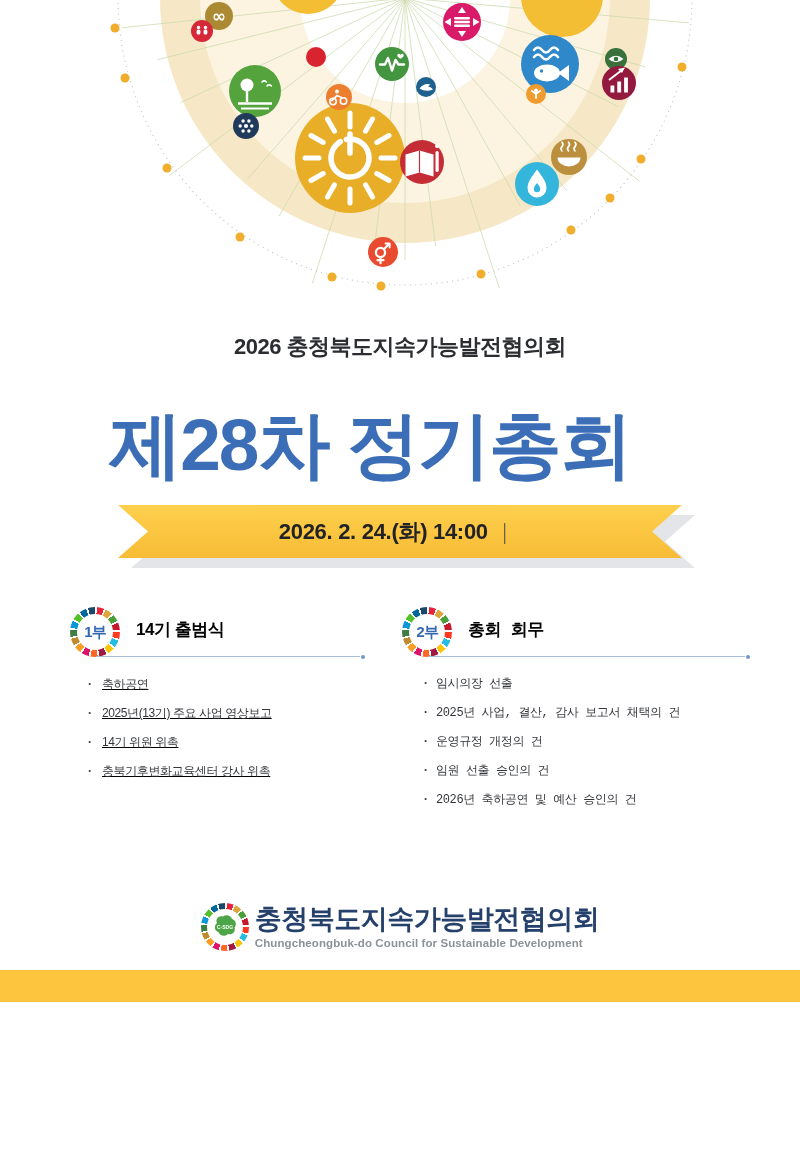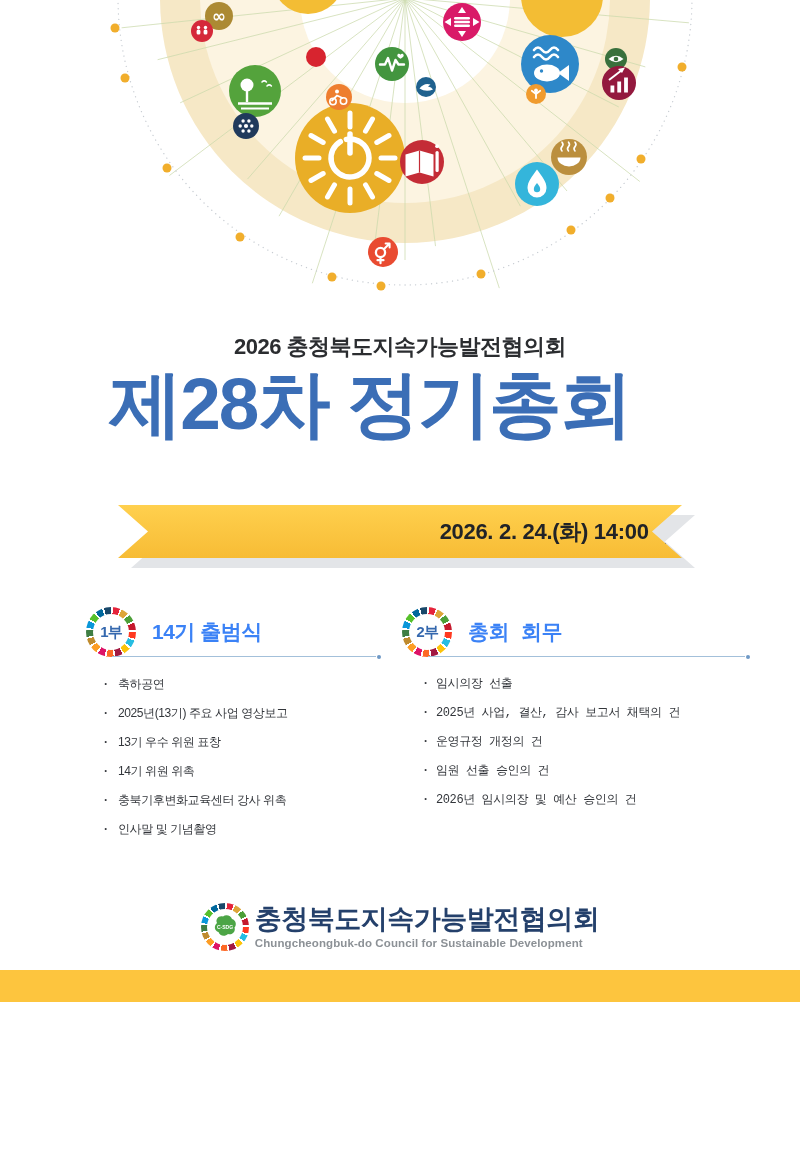--- a/index.html
+++ b/index.html
@@ -7,50 +7,50 @@
     position:relative;width:800px;height:1158px;background:#ffffff;overflow:hidden;
     font-family:"Liberation Sans",sans-serif;
   }
   .decor{position:absolute;top:0;left:0;width:800px;height:320px;display:block;}
 
   .pretitle{
     position:absolute;top:332px;left:0;width:800px;text-align:center;
     font-size:22px;font-weight:800;color:var(--text-dark,#2B2D30);letter-spacing:-0.5px;
   }
   .main-title{
-    position:absolute;top:362px;left:0;width:740px;text-align:center;
+    position:absolute;top:403px;left:0;width:740px;text-align:center;
     font-size:73px;font-weight:900;color:var(--accent,#3B6EB6);letter-spacing:-2px;line-height:1.15;
   }
 
   .ribbon-shadow{
     position:absolute;left:118px;top:505px;width:564px;height:53px;
     background:#E3E5E8;transform:translate(13px,10px);
     clip-path:polygon(0 0,100% 0,calc(100% - 30px) 50%,100% 100%,0 100%,30px 50%);
   }
   .ribbon{
     position:absolute;left:118px;top:505px;width:564px;height:53px;
     background:linear-gradient(var(--ribbon-top,#FFD04E),var(--ribbon-bottom,#F7BC35));
     clip-path:polygon(0 0,100% 0,calc(100% - 30px) 50%,100% 100%,0 100%,30px 50%);
-    display:flex;align-items:center;justify-content:flex-end;
+    display:flex;align-items:center;justify-content:center;
     font-size:22px;font-weight:800;color:#212327;letter-spacing:-0.3px;
   }
   .ribbon .divider{font-weight:300;color:#4B4E53;margin:0 14px;transform:scaleX(.6);}
 
   .section{position:absolute;top:607px;}
-  .section.col1{left:86px;width:320px;}
+  .section.col1{left:70px;width:320px;text-decoration:underline;}
   .section.col2{left:402px;width:360px;font-family:Liberation Mono, monospace;}
   .sec-head{position:relative;height:50px;}
   .sdg-ring{width:50px;height:50px;border-radius:50%;position:relative;flex:0 0 auto;}
   .sdg-ring .inner{
     position:absolute;inset:7px;background:#fff;border-radius:50%;
     display:flex;align-items:center;justify-content:center;
   }
   .badge{position:absolute;left:0;top:0;}
   .badge .inner{font-size:15px;font-weight:800;color:var(--badge,#3568AE);letter-spacing:-1px;}
-  .sec-title{position:absolute;left:66px;top:11px;font-size:21px;font-weight:800;color:#3b82f6;letter-spacing:-0.5px;}
+  .sec-title{position:absolute;left:66px;top:11px;font-size:17px;font-weight:800;color:#000000;letter-spacing:-0.5px;}
   .rule{position:absolute;top:49px;left:26px;height:1px;background:var(--rule,#A3C0DA);}
   .col1 .rule{width:264px;}
   .col2 .rule{width:317px;}
   .rule::after{content:"";position:absolute;right:-5px;top:-1.5px;width:4px;height:4px;border-radius:50%;background:#6E99C6;}
 
   ul.agenda{list-style:none;margin:13px 0 0 18px;padding:0;}
   .col2 ul.agenda{margin-left:20px;}
   ul.agenda li{
     font-size:12px;font-weight:500;color:var(--list-text,#33363B);
     line-height:29px;white-space:nowrap;letter-spacing:-0.4px;
@@ -290,41 +290,39 @@
     <div class="sec-head">
       <div class="sdg-ring badge" style="background: conic-gradient(rgb(255, 255, 255) 0deg, rgb(255, 255, 255) 4.5deg, rgb(229, 36, 59) 4.5deg, rgb(229, 36, 59) 21.18deg, rgb(255, 255, 255) 21.18deg, rgb(255, 255, 255) 25.68deg, rgb(221, 166, 58) 25.68deg, rgb(221, 166, 58) 42.35deg, rgb(255, 255, 255) 42.35deg, rgb(255, 255, 255) 46.85deg, rgb(76, 159, 56) 46.85deg, rgb(76, 159, 56) 63.53deg, rgb(255, 255, 255) 63.53deg, rgb(255, 255, 255) 68.03deg, rgb(197, 25, 45) 68.03deg, rgb(197, 25, 45) 84.71deg, rgb(255, 255, 255) 84.71deg, rgb(255, 255, 255) 89.21deg, rgb(255, 58, 33) 89.21deg, rgb(255, 58, 33) 105.88deg, rgb(255, 255, 255) 105.88deg, rgb(255, 255, 255) 110.38deg, rgb(38, 189, 226) 110.38deg, rgb(38, 189, 226) 127.06deg, rgb(255, 255, 255) 127.06deg, rgb(255, 255, 255) 131.56deg, rgb(252, 195, 11) 131.56deg, rgb(252, 195, 11) 148.24deg, rgb(255, 255, 255) 148.24deg, rgb(255, 255, 255) 152.74deg, rgb(162, 25, 66) 152.74deg, rgb(162, 25, 66) 169.41deg, rgb(255, 255, 255) 169.41deg, rgb(255, 255, 255) 173.91deg, rgb(253, 105, 37) 173.91deg, rgb(253, 105, 37) 190.59deg, rgb(255, 255, 255) 190.59deg, rgb(255, 255, 255) 195.09deg, rgb(221, 19, 103) 195.09deg, rgb(221, 19, 103) 211.76deg, rgb(255, 255, 255) 211.76deg, rgb(255, 255, 255) 216.26deg, rgb(253, 157, 36) 216.26deg, rgb(253, 157, 36) 232.94deg, rgb(255, 255, 255) 232.94deg, rgb(255, 255, 255) 237.44deg, rgb(191, 139, 46) 237.44deg, rgb(191, 139, 46) 254.12deg, rgb(255, 255, 255) 254.12deg, rgb(255, 255, 255) 258.62deg, rgb(63, 126, 68) 258.62deg, rgb(63, 126, 68) 275.29deg, rgb(255, 255, 255) 275.29deg, rgb(255, 255, 255) 279.79deg, rgb(10, 151, 217) 279.79deg, rgb(10, 151, 217) 296.47deg, rgb(255, 255, 255) 296.47deg, rgb(255, 255, 255) 300.97deg, rgb(86, 192, 43) 300.97deg, rgb(86, 192, 43) 317.65deg, rgb(255, 255, 255) 317.65deg, rgb(255, 255, 255) 322.15deg, rgb(0, 104, 157) 322.15deg, rgb(0, 104, 157) 338.82deg, rgb(255, 255, 255) 338.82deg, rgb(255, 255, 255) 343.32deg, rgb(25, 72, 106) 343.32deg, rgb(25, 72, 106) 360deg);">
         <div class="inner">1부</div>
       </div>
       <div class="sec-title">14기 출범식</div>
       <div class="rule"></div>
     </div>
     <ul class="agenda">
         <li>축하공연</li>
         <li>2025년(13기) 주요 사업 영상보고</li>
-        <li>13기 우수 위원 표창</li>
         <li>14기 위원 위촉</li>
         <li>충북기후변화교육센터 강사 위촉</li>
-        <li>인사말 및 기념촬영</li>
       </ul>
   </div>
 
   <div class="section col2">
     <div class="sec-head">
       <div class="sdg-ring badge" style="background: conic-gradient(rgb(255, 255, 255) 0deg, rgb(255, 255, 255) 4.5deg, rgb(229, 36, 59) 4.5deg, rgb(229, 36, 59) 21.18deg, rgb(255, 255, 255) 21.18deg, rgb(255, 255, 255) 25.68deg, rgb(221, 166, 58) 25.68deg, rgb(221, 166, 58) 42.35deg, rgb(255, 255, 255) 42.35deg, rgb(255, 255, 255) 46.85deg, rgb(76, 159, 56) 46.85deg, rgb(76, 159, 56) 63.53deg, rgb(255, 255, 255) 63.53deg, rgb(255, 255, 255) 68.03deg, rgb(197, 25, 45) 68.03deg, rgb(197, 25, 45) 84.71deg, rgb(255, 255, 255) 84.71deg, rgb(255, 255, 255) 89.21deg, rgb(255, 58, 33) 89.21deg, rgb(255, 58, 33) 105.88deg, rgb(255, 255, 255) 105.88deg, rgb(255, 255, 255) 110.38deg, rgb(38, 189, 226) 110.38deg, rgb(38, 189, 226) 127.06deg, rgb(255, 255, 255) 127.06deg, rgb(255, 255, 255) 131.56deg, rgb(252, 195, 11) 131.56deg, rgb(252, 195, 11) 148.24deg, rgb(255, 255, 255) 148.24deg, rgb(255, 255, 255) 152.74deg, rgb(162, 25, 66) 152.74deg, rgb(162, 25, 66) 169.41deg, rgb(255, 255, 255) 169.41deg, rgb(255, 255, 255) 173.91deg, rgb(253, 105, 37) 173.91deg, rgb(253, 105, 37) 190.59deg, rgb(255, 255, 255) 190.59deg, rgb(255, 255, 255) 195.09deg, rgb(221, 19, 103) 195.09deg, rgb(221, 19, 103) 211.76deg, rgb(255, 255, 255) 211.76deg, rgb(255, 255, 255) 216.26deg, rgb(253, 157, 36) 216.26deg, rgb(253, 157, 36) 232.94deg, rgb(255, 255, 255) 232.94deg, rgb(255, 255, 255) 237.44deg, rgb(191, 139, 46) 237.44deg, rgb(191, 139, 46) 254.12deg, rgb(255, 255, 255) 254.12deg, rgb(255, 255, 255) 258.62deg, rgb(63, 126, 68) 258.62deg, rgb(63, 126, 68) 275.29deg, rgb(255, 255, 255) 275.29deg, rgb(255, 255, 255) 279.79deg, rgb(10, 151, 217) 279.79deg, rgb(10, 151, 217) 296.47deg, rgb(255, 255, 255) 296.47deg, rgb(255, 255, 255) 300.97deg, rgb(86, 192, 43) 300.97deg, rgb(86, 192, 43) 317.65deg, rgb(255, 255, 255) 317.65deg, rgb(255, 255, 255) 322.15deg, rgb(0, 104, 157) 322.15deg, rgb(0, 104, 157) 338.82deg, rgb(255, 255, 255) 338.82deg, rgb(255, 255, 255) 343.32deg, rgb(25, 72, 106) 343.32deg, rgb(25, 72, 106) 360deg);">
         <div class="inner">2부</div>
       </div>
       <div class="sec-title">총회 회무</div>
       <div class="rule"></div>
     </div>
     <ul class="agenda">
         <li>임시의장 선출</li>
         <li>2025년 사업, 결산, 감사 보고서 채택의 건</li>
         <li>운영규정 개정의 건</li>
         <li>임원 선출 승인의 건</li>
-        <li>2026년 임시의장 및 예산 승인의 건</li>
+        <li>2026년 축하공연 및 예산 승인의 건</li>
       </ul>
   </div>
 
   <div class="footer">
     <div class="sdg-ring wheel" style="background: conic-gradient(rgb(255, 255, 255) 0deg, rgb(255, 255, 255) 4.5deg, rgb(229, 36, 59) 4.5deg, rgb(229, 36, 59) 21.18deg, rgb(255, 255, 255) 21.18deg, rgb(255, 255, 255) 25.68deg, rgb(221, 166, 58) 25.68deg, rgb(221, 166, 58) 42.35deg, rgb(255, 255, 255) 42.35deg, rgb(255, 255, 255) 46.85deg, rgb(76, 159, 56) 46.85deg, rgb(76, 159, 56) 63.53deg, rgb(255, 255, 255) 63.53deg, rgb(255, 255, 255) 68.03deg, rgb(197, 25, 45) 68.03deg, rgb(197, 25, 45) 84.71deg, rgb(255, 255, 255) 84.71deg, rgb(255, 255, 255) 89.21deg, rgb(255, 58, 33) 89.21deg, rgb(255, 58, 33) 105.88deg, rgb(255, 255, 255) 105.88deg, rgb(255, 255, 255) 110.38deg, rgb(38, 189, 226) 110.38deg, rgb(38, 189, 226) 127.06deg, rgb(255, 255, 255) 127.06deg, rgb(255, 255, 255) 131.56deg, rgb(252, 195, 11) 131.56deg, rgb(252, 195, 11) 148.24deg, rgb(255, 255, 255) 148.24deg, rgb(255, 255, 255) 152.74deg, rgb(162, 25, 66) 152.74deg, rgb(162, 25, 66) 169.41deg, rgb(255, 255, 255) 169.41deg, rgb(255, 255, 255) 173.91deg, rgb(253, 105, 37) 173.91deg, rgb(253, 105, 37) 190.59deg, rgb(255, 255, 255) 190.59deg, rgb(255, 255, 255) 195.09deg, rgb(221, 19, 103) 195.09deg, rgb(221, 19, 103) 211.76deg, rgb(255, 255, 255) 211.76deg, rgb(255, 255, 255) 216.26deg, rgb(253, 157, 36) 216.26deg, rgb(253, 157, 36) 232.94deg, rgb(255, 255, 255) 232.94deg, rgb(255, 255, 255) 237.44deg, rgb(191, 139, 46) 237.44deg, rgb(191, 139, 46) 254.12deg, rgb(255, 255, 255) 254.12deg, rgb(255, 255, 255) 258.62deg, rgb(63, 126, 68) 258.62deg, rgb(63, 126, 68) 275.29deg, rgb(255, 255, 255) 275.29deg, rgb(255, 255, 255) 279.79deg, rgb(10, 151, 217) 279.79deg, rgb(10, 151, 217) 296.47deg, rgb(255, 255, 255) 296.47deg, rgb(255, 255, 255) 300.97deg, rgb(86, 192, 43) 300.97deg, rgb(86, 192, 43) 317.65deg, rgb(255, 255, 255) 317.65deg, rgb(255, 255, 255) 322.15deg, rgb(0, 104, 157) 322.15deg, rgb(0, 104, 157) 338.82deg, rgb(255, 255, 255) 338.82deg, rgb(255, 255, 255) 343.32deg, rgb(25, 72, 106) 343.32deg, rgb(25, 72, 106) 360deg);">
       <div class="inner">
         <svg width="34" height="34" viewBox="0 0 34 34">
           <path d="M9,13 C7,9 11,5 15,6.5 C18,4 23,5.5 24,9 C28,10 29,15 26.5,17.5 C28,21.5 24,25.5 20,24 C17,27 11.5,26 10.5,22 C6.5,21 5.5,16 9,13 Z" fill="#4CA546"></path>
           <text x="17" y="18.8" font-size="5" font-weight="bold" fill="#fff" text-anchor="middle" font-family="'Liberation Sans',sans-serif">C-SDG</text>
         </svg>

